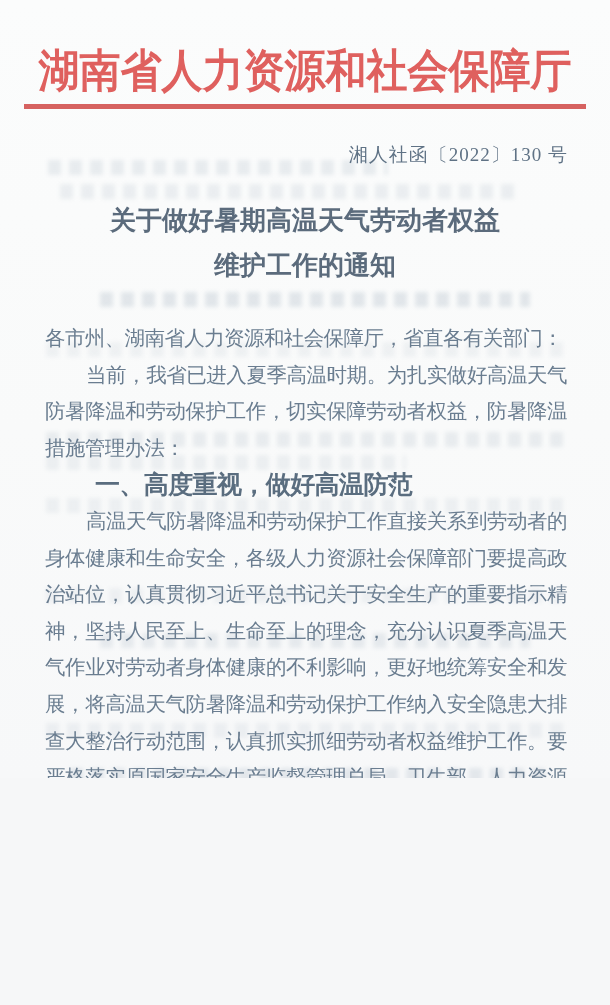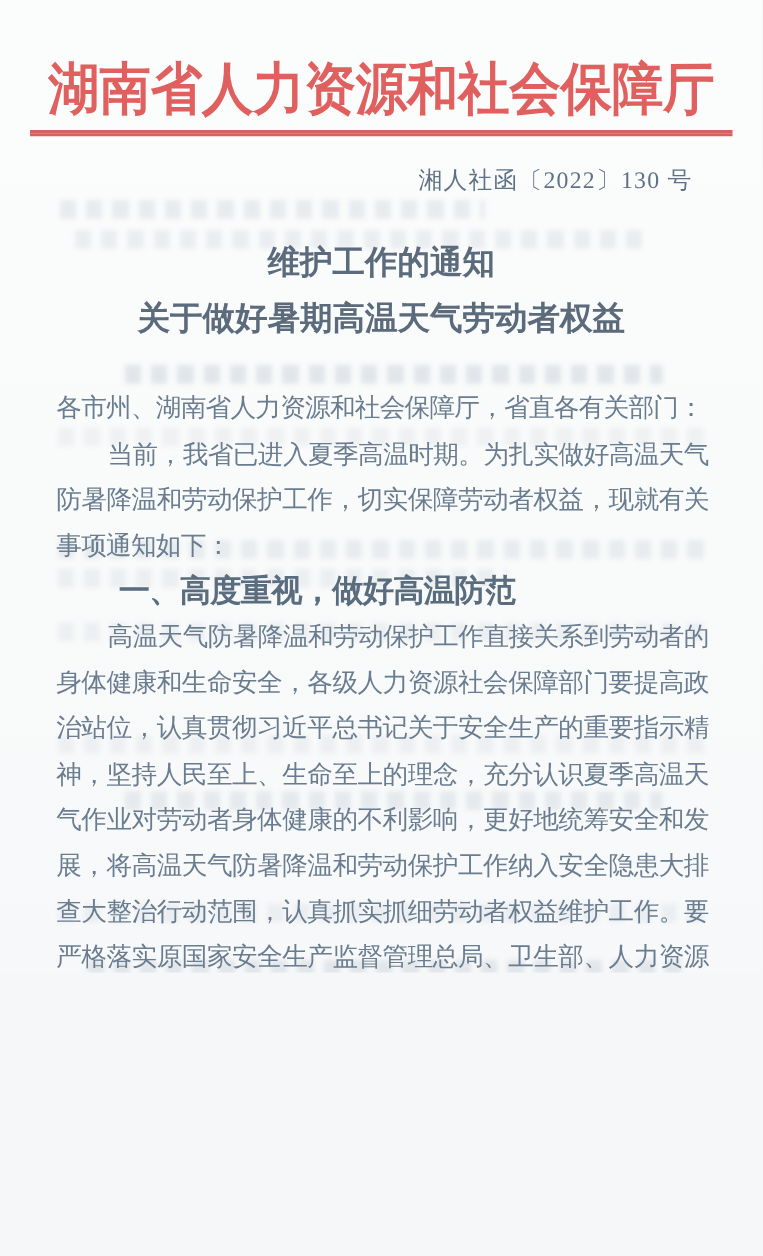--- a/index.html
+++ b/index.html
@@ -40,22 +40,22 @@
     transform-origin: center top;
     white-space: nowrap;
   }
   .red-rule {
     margin: 8px 24px 0 24px;
     height: 2px;
     border-top: 3px solid #d66260;
     border-bottom: 2px solid #d66260;
   }
   .doc-number {
-    margin-top: 22px;
-    padding-right: 56px;
+    margin-top: 33px;
+    padding-right: 42px;
     text-align: right;
     color: #5f7285;
     font-size: 19px;
     letter-spacing: 1px;
   }
   .doc-title {
     margin-top: 30px;
     text-align: center;
     color: #5b6b7c;
     font-weight: bold;
@@ -104,26 +104,26 @@
   <div class="ghost" style="top:970px;left:120px;width:440px;opacity:.30"></div>
 
   <div class="content">
     <div class="letterhead">湖南省人力资源和社会保障厅</div>
 
     <div class="red-rule"></div>
 
     <div class="doc-number">湘人社函〔2022〕130 号</div>
 
     <div class="doc-title">
+      <div>关于做好暑期高温天气劳动者权益</div>
       <div>维护工作的通知</div>
-      <div>关于做好暑期高温天气劳动者权益</div>
     </div>
 
     <div class="body-text">
       <p>各市州、湖南省人力资源和社会保障厅，省直各有关部门：</p>
-      <p class="indent">当前，我省已进入夏季高温时期。为扎实做好高温天气防暑降温和劳动保护工作，切实保障劳动者权益，现就有关事项通知如下：</p>
+      <p class="indent">当前，我省已进入夏季高温时期。为扎实做好高温天气防暑降温和劳动保护工作，切实保障劳动者权益，防暑降温措施管理办法：</p>
       <p class="section-heading">一、高度重视，做好高温防范</p>
       <p class="indent">高温天气防暑降温和劳动保护工作直接关系到劳动者的身体健康和生命安全，各级人力资源社会保障部门要提高政治站位，认真贯彻习近平总书记关于安全生产的重要指示精神，坚持人民至上、生命至上的理念，充分认识夏季高温天气作业对劳动者身体健康的不利影响，更好地统筹安全和发展，将高温天气防暑降温和劳动保护工作纳入安全隐患大排查大整治行动范围，认真抓实抓细劳动者权益维护工作。要严格落实原国家安全生产监督管理总局、卫生部、人力资源社会保障部、中华全国总工会等四部门《防暑降温措施管理办法》（安监总安健〔2012〕89 号）和省里有关规定，压紧压实主管部门监管责任和用人单位主体责任，切实保障劳动者身体健康和生命安全，确保高温天气下劳动者合法权益得到有力维护。</p>
       <p class="section-heading">二、完善措施，坚持保障到位</p>
 
     </div>
   </div>
 </div>
 
 </body></html>

